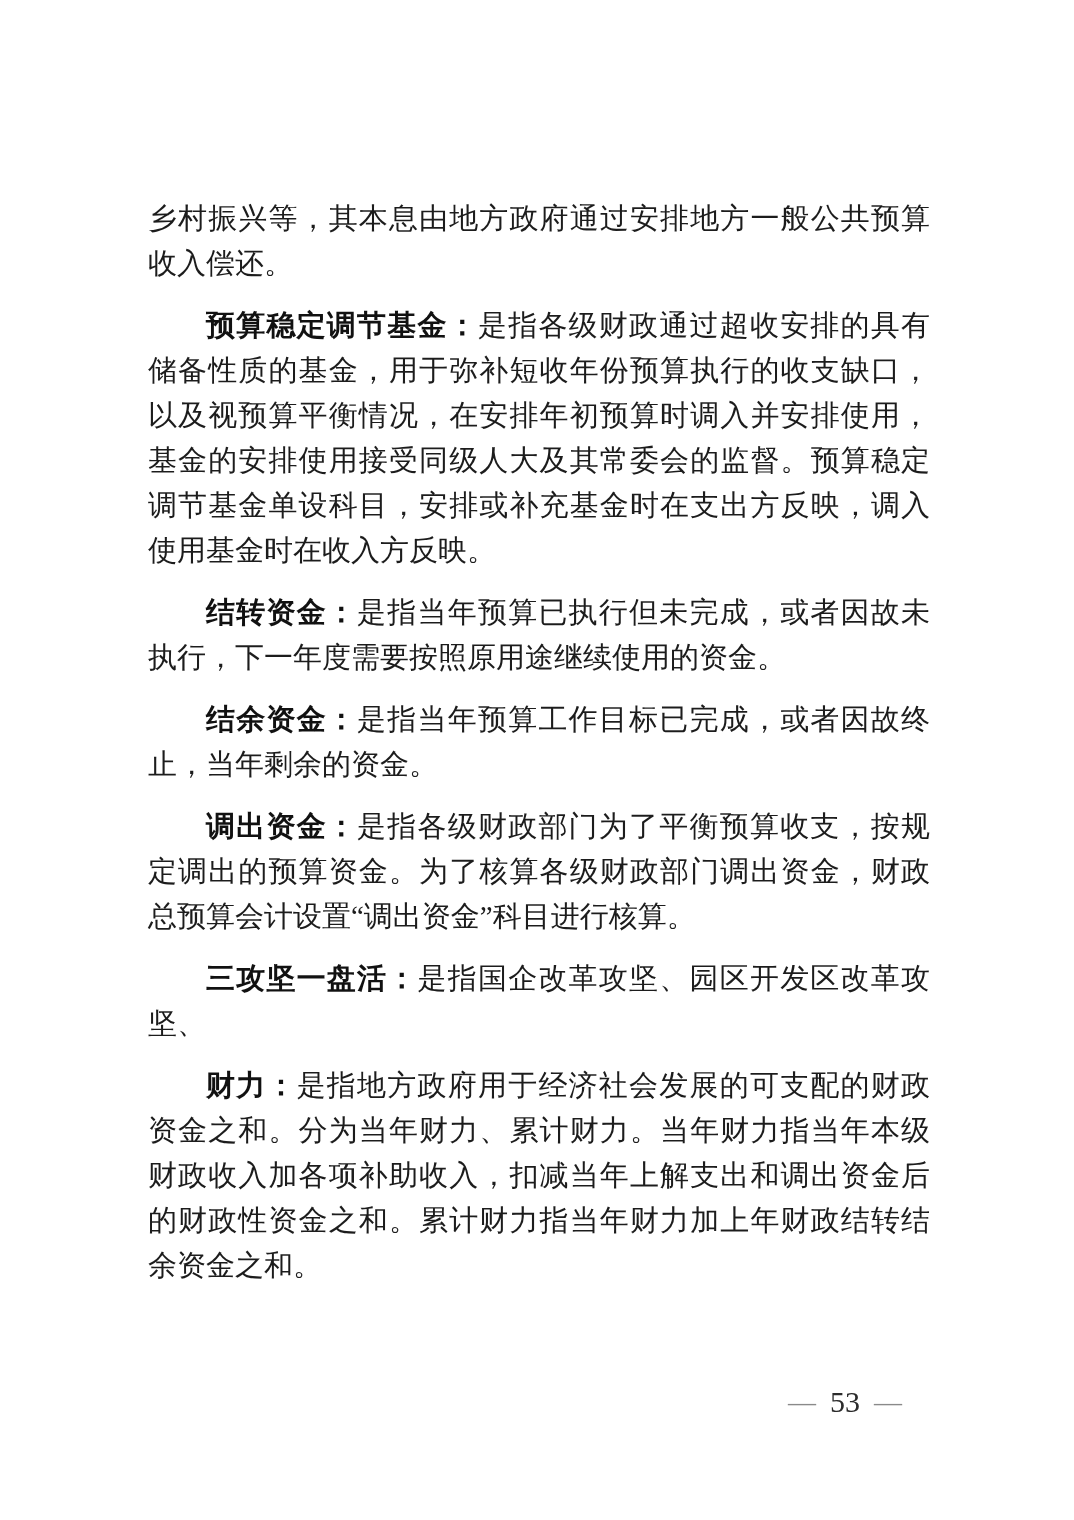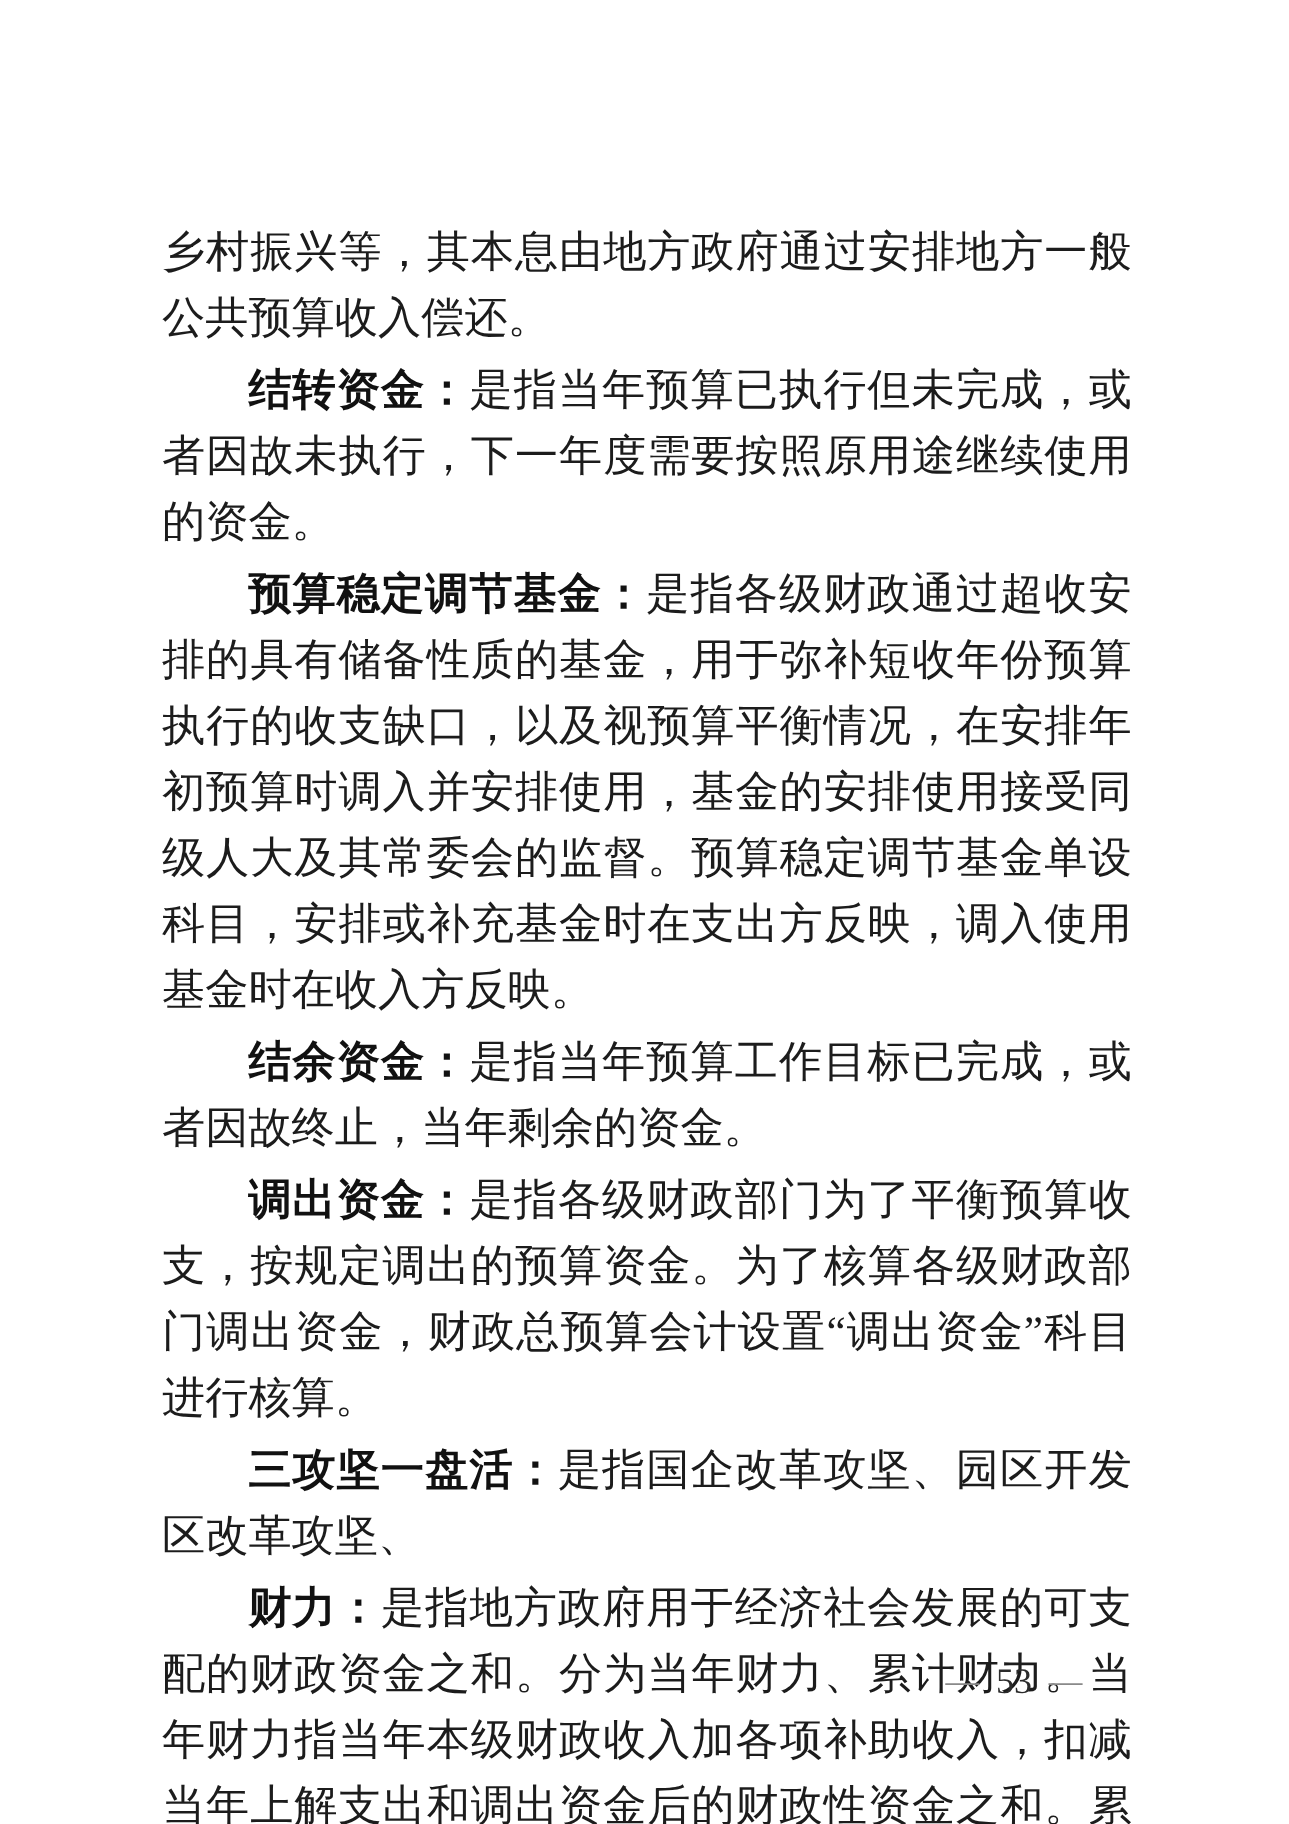--- a/index.html
+++ b/index.html
@@ -19,23 +19,23 @@
     inset: 0;
     background: var(--page-bg, #ffffff);
   }
   .content {
     position: absolute;
     left: 131px;
     top: 179px;
     width: 816px;
   }
   .para {
-    margin: 4px;
-    font-size: 36px;
-    line-height: 55px;
+    margin: 17px;
+    font-size: 29px;
+    line-height: 45px;
     color: var(--body-color, #1c1c1c);
     text-align: justify;
     text-justify: inter-ideograph;
     word-break: break-all;
   }
   .para.indent {
     text-indent: 2em;
   }
   .term {
     font-family: "Liberation Sans", sans-serif;
@@ -59,22 +59,22 @@
     font-size: 28px;
   }
 </style>
 </head>
 <body style="--page-bg: #ffffff; --body-color: #1c1c1c; --term-color: #111111; --pagenum-color: #2b2b2b; --dash-color: #8a8a8a;">
 
 <div class="page">
 
   <div class="content" id="paragraphs">
       <p class="para"><span>乡村振兴等，其本息由地方政府通过安排地方一般公共预算收入偿还。</span></p>
+      <p class="para indent"><span class="term">预算稳定调节基金：</span><span>是指各级财政通过超收安排的具有储备性质的基金，用于弥补短收年份预算执行的收支缺口，以及视预算平衡情况，在安排年初预算时调入并安排使用，基金的安排使用接受同级人大及其常委会的监督。预算稳定调节基金单设科目，安排或补充基金时在支出方反映，调入使用基金时在收入方反映。</span></p>
       <p class="para indent"><span class="term">结转资金：</span><span>是指当年预算已执行但未完成，或者因故未执行，下一年度需要按照原用途继续使用的资金。</span></p>
-      <p class="para indent"><span class="term">预算稳定调节基金：</span><span>是指各级财政通过超收安排的具有储备性质的基金，用于弥补短收年份预算执行的收支缺口，以及视预算平衡情况，在安排年初预算时调入并安排使用，基金的安排使用接受同级人大及其常委会的监督。预算稳定调节基金单设科目，安排或补充基金时在支出方反映，调入使用基金时在收入方反映。</span></p>
       <p class="para indent"><span class="term">结余资金：</span><span>是指当年预算工作目标已完成，或者因故终止，当年剩余的资金。</span></p>
       <p class="para indent"><span class="term">调出资金：</span><span>是指各级财政部门为了平衡预算收支，按规定调出的预算资金。为了核算各级财政部门调出资金，财政总预算会计设置“调出资金”科目进行核算。</span></p>
       <p class="para indent"><span class="term">三攻坚一盘活：</span><span>是指国企改革攻坚、园区开发区改革攻坚、</span></p>
       <p class="para indent"><span class="term">财力：</span><span>是指地方政府用于经济社会发展的可支配的财政资金之和。分为当年财力、累计财力。当年财力指当年本级财政收入加各项补助收入，扣减当年上解支出和调出资金后的财政性资金之和。累计财力指当年财力加上年财政结转结余资金之和。</span></p>
     </div>
 
   <div class="footer">
     <span class="dash">—</span>
     <span class="num">53</span>
     <span class="dash">—</span>

